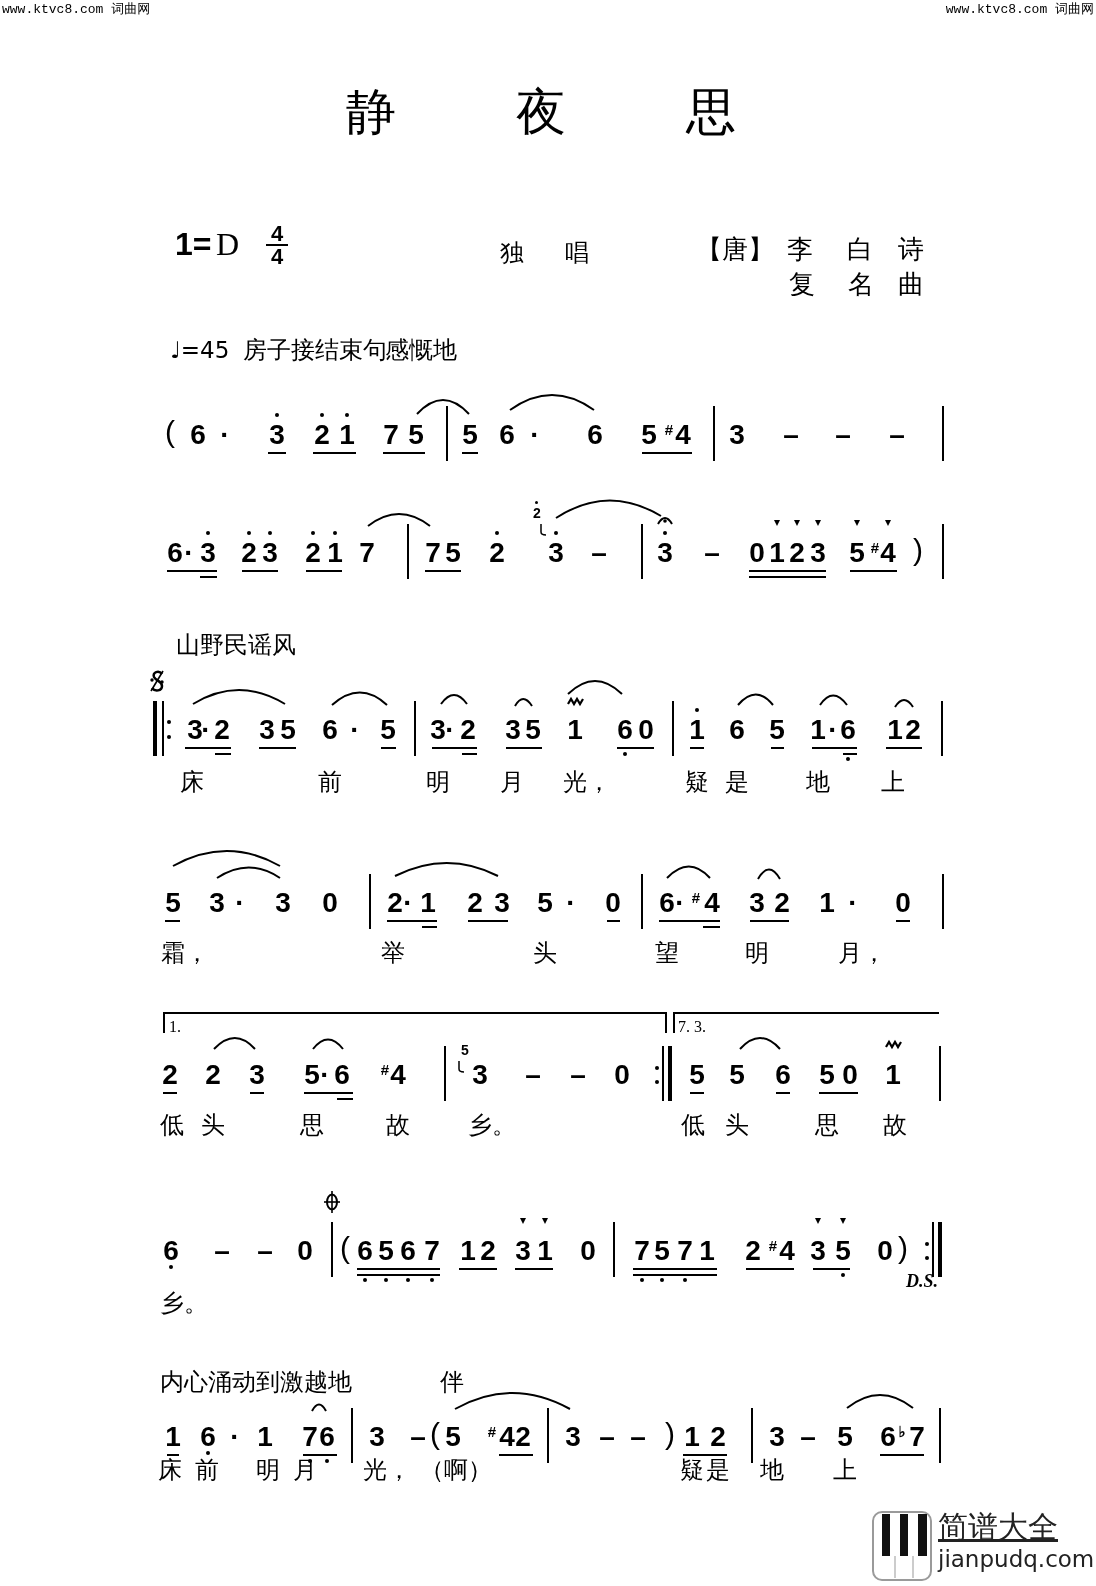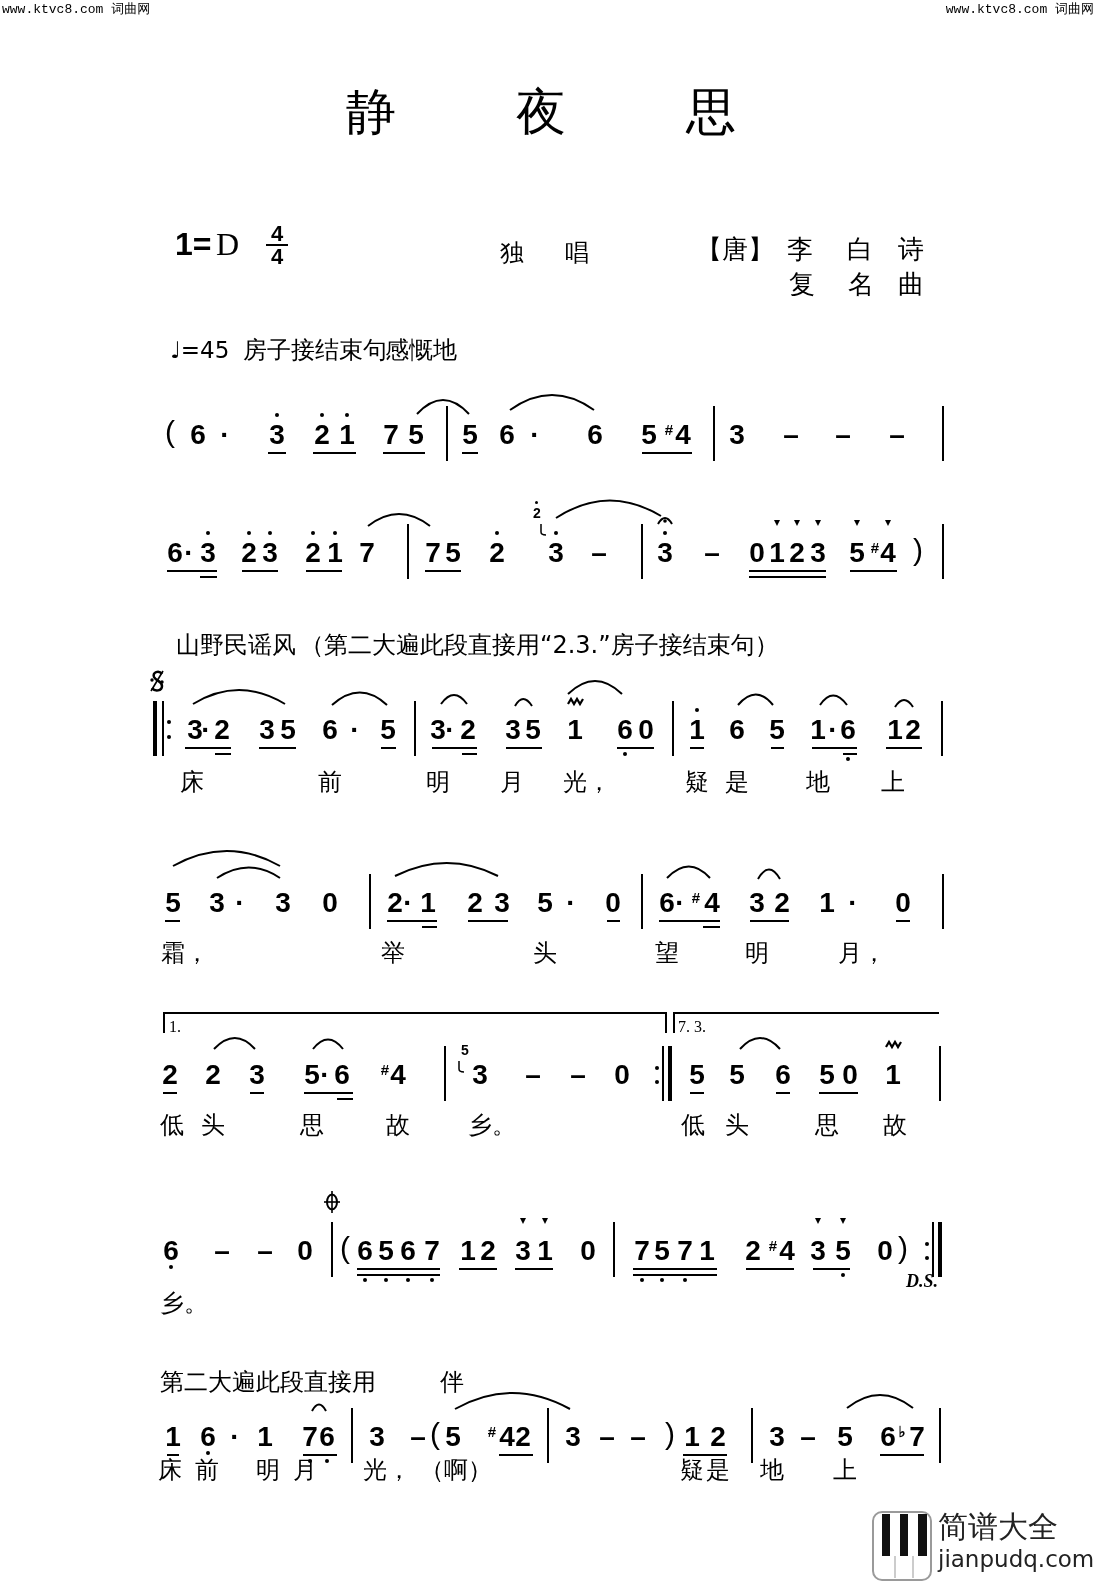--- a/index.html
+++ b/index.html
@@ -29,21 +29,21 @@
   .bar{position:absolute;top:-15px;height:55px;width:2px;margin-left:-1px;background:#000;}
   .bar.thick{width:4px;margin-left:-2px;}
   .wedge{position:absolute;top:-19px;margin-left:-3px;width:0;height:0;border-left:3px solid transparent;border-right:3px solid transparent;border-top:6px solid #000;}
   .ly{position:absolute;font:24px/24px "DejaVu Serif",serif;white-space:nowrap;}
   .volta{position:absolute;border-top:2px solid #000;border-left:2px solid #000;height:19px;}
   .volta.v1{border-right:2px solid #000;}
   .vlabel{position:absolute;font:16px/16px "Liberation Serif",serif;}
   .ds{position:absolute;font:italic bold 18px/18px "Liberation Serif",serif;}
   svg.ov{position:absolute;left:0;top:0;}
   .slur{fill:none;stroke:#000;stroke-width:2;}
-  .logo-t{position:absolute;font:30px/30px "DejaVu Sans",sans-serif;color:#222;white-space:nowrap;}
+  .logo-t{position:absolute;font:30px/30px "DejaVu Sans",sans-serif;color:#222;white-space:nowrap;text-decoration:underline;}
   .logo-u{position:absolute;font:23px/24px "DejaVu Sans",sans-serif;color:#222;white-space:nowrap;}
 </style>
 </head>
 <body>
 
 <div id="page">
 
   <div class="wm" style="left:2px">www.ktvc8.com 词曲网</div>
   <div class="wm" style="right:2px">www.ktvc8.com 词曲网</div>
 
@@ -67,22 +67,21 @@
   <div class="txt cjk26" style="left:898px;top:236px">诗</div>
   <div class="txt cjk26" style="left:789px;top:271px">复</div>
   <div class="txt cjk26" style="left:848px;top:271px">名</div>
   <div class="txt cjk26" style="left:898px;top:271px">曲</div>
 
   <div class="txt" style="left:170px;top:338px;font:23px/24px 'DejaVu Sans',sans-serif">♩=45</div>
   <div class="txt sans24" style="left:243px;top:338px">房子接结束句</div>
   <div class="txt sans24" style="left:385px;top:338px">感慨地</div>
 
   <div class="txt sans24" style="left:176px;top:633px">山野民谣风</div>
-  <div class="txt sans24" style="left:300px;top:633px">（第二大遍此段直接用“2.3.”房子接结束句）</div>
-  <div class="txt sans24" style="left:160px;top:1370px">第二大遍此段直接用</div>
+  <div class="txt sans24" style="left:160px;top:1370px">内心涌动到激越地</div>
   <div class="txt sans24" style="left:440px;top:1370px">伴</div>
 
   <div class="row" style="top:421px">
     <span class="n p" style="left:170px">(</span>
     <span class="n" style="left:198px">6</span>
     <span class="n" style="left:225px">·</span>
     <span class="n" style="left:277px">3</span>
     <span class="n" style="left:322px">2</span>
     <span class="n" style="left:347px">1</span>
     <span class="n" style="left:391px">7</span>

